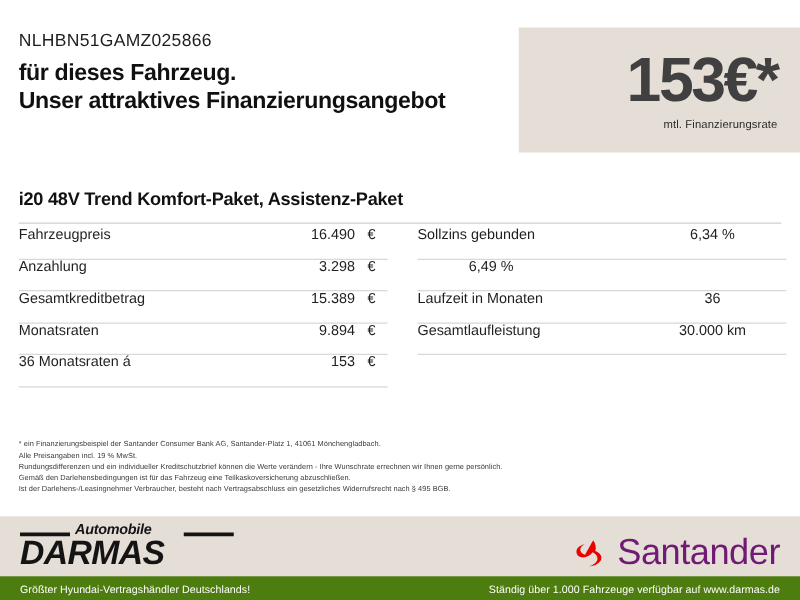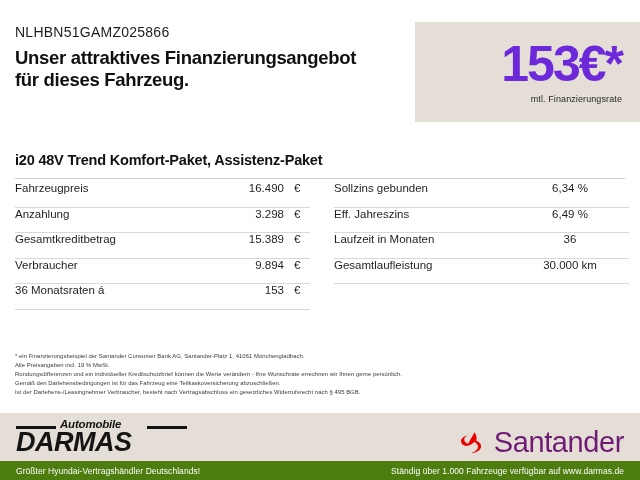--- a/index.html
+++ b/index.html
@@ -63,21 +63,21 @@
     display: flex;
     flex-direction: column;
     align-items: flex-end;
     justify-content: center;
   }
   .price-amount {
     font-size: 50px;
     font-weight: bold;
     line-height: 1;
     letter-spacing: -2px;
-    color: #6d28d9;
+    color: #404040;
     white-space: nowrap;
   }
   .price-caption {
     margin-top: 5px;
     font-size: 9px;
     color: #2a2a2a;
     letter-spacing: 0.1px;
   }
 
   
@@ -244,22 +244,22 @@
 </style>
 </head>
 <body>
 
 <div class="page">
 
   <div class="hero">
     <div class="hero-left">
       <div class="vin">NLHBN51GAMZ025866</div>
       <div class="hero-title">
+        <div>für dieses Fahrzeug.</div>
         <div>Unser attraktives Finanzierungsangebot</div>
-        <div>für dieses Fahrzeug.</div>
       </div>
     </div>
 
     <div class="price-box">
       <div class="price-amount">153€*</div>
       <div class="price-caption">mtl. Finanzierungsrate</div>
     </div>
   </div>
 
   <div class="vehicle-title">i20 48V Trend Komfort-Paket, Assistenz-Paket</div>
@@ -276,38 +276,37 @@
         <span class="label">Anzahlung</span>
         <span class="value">3.298</span>
         <span class="unit">€</span>
       </div>
       <div class="spec-row">
         <span class="label">Gesamtkreditbetrag</span>
         <span class="value">15.389</span>
         <span class="unit">€</span>
       </div>
       <div class="spec-row">
-        <span class="label">Verbraucher</span>
+        <span class="label">Monatsraten</span>
         <span class="value">9.894</span>
         <span class="unit">€</span>
       </div>
       <div class="spec-row">
         <span class="label">36 Monatsraten á</span>
         <span class="value">153</span>
         <span class="unit">€</span>
       </div>
     </div>
 
     <div class="spec-col right">
       <div class="spec-row">
         <span class="label">Sollzins gebunden</span>
         <span class="value">6,34 %</span>
       </div>
       <div class="spec-row">
-        <span class="label">Eff. Jahreszins</span>
         <span class="value">6,49 %</span>
       </div>
       <div class="spec-row">
         <span class="label">Laufzeit in Monaten</span>
         <span class="value">36</span>
       </div>
       <div class="spec-row">
         <span class="label">Gesamtlaufleistung</span>
         <span class="value">30.000 km</span>
       </div>

